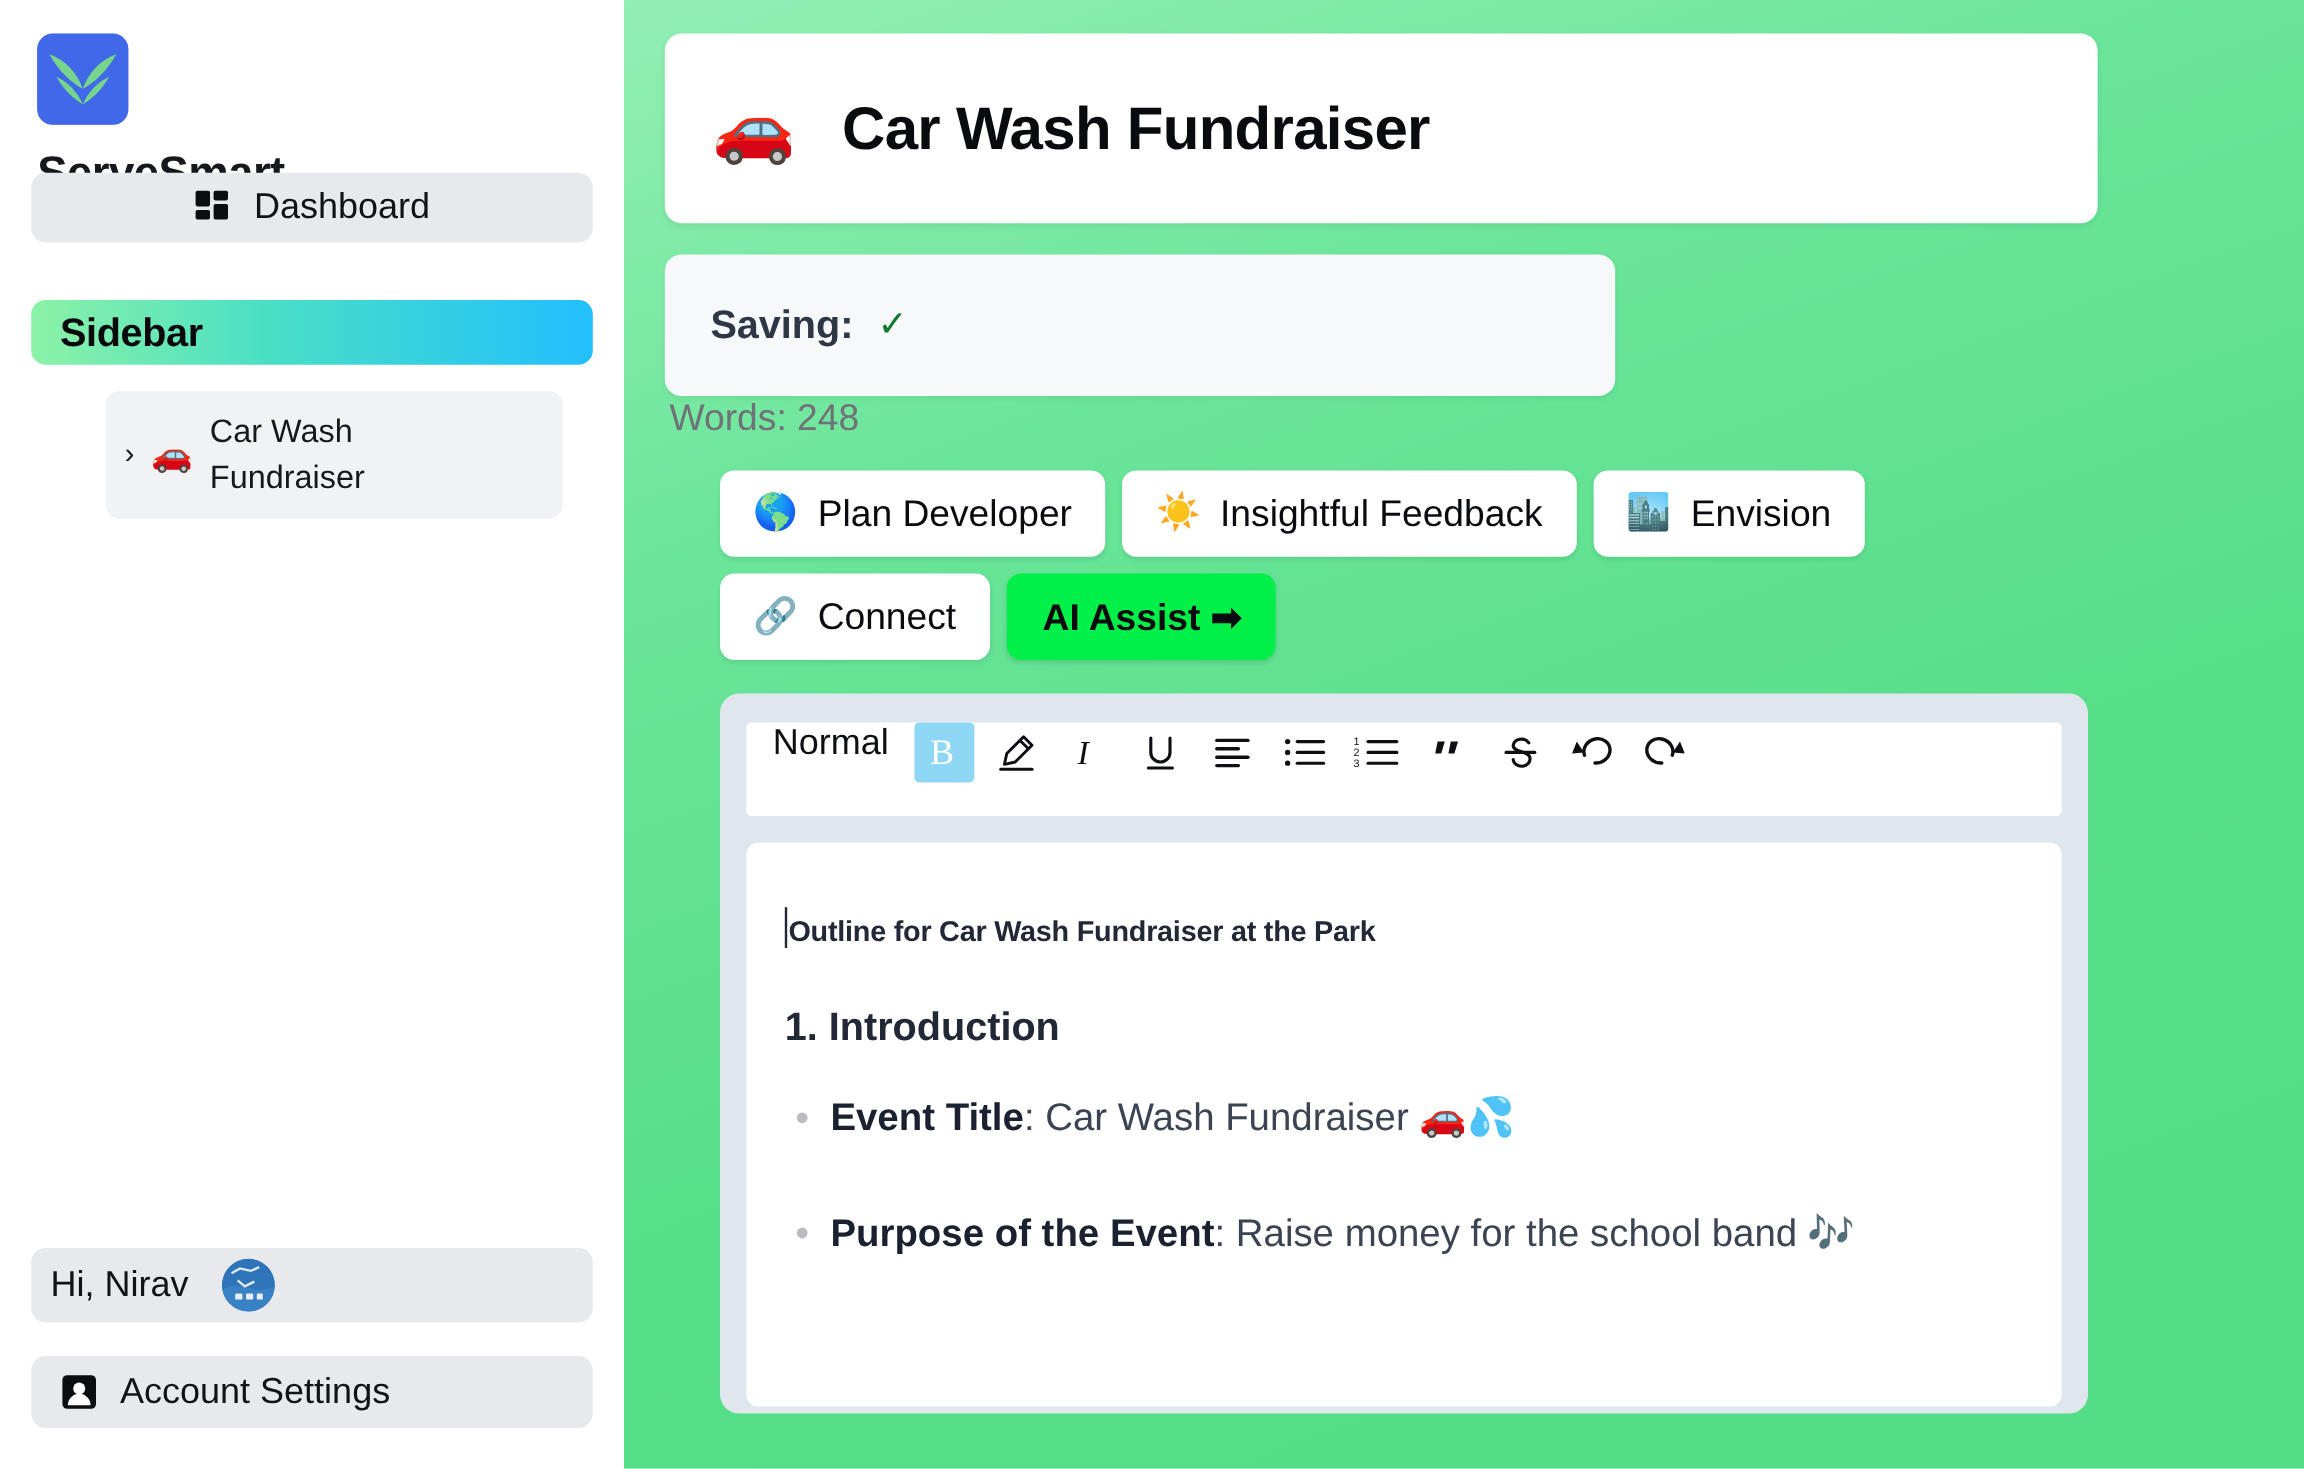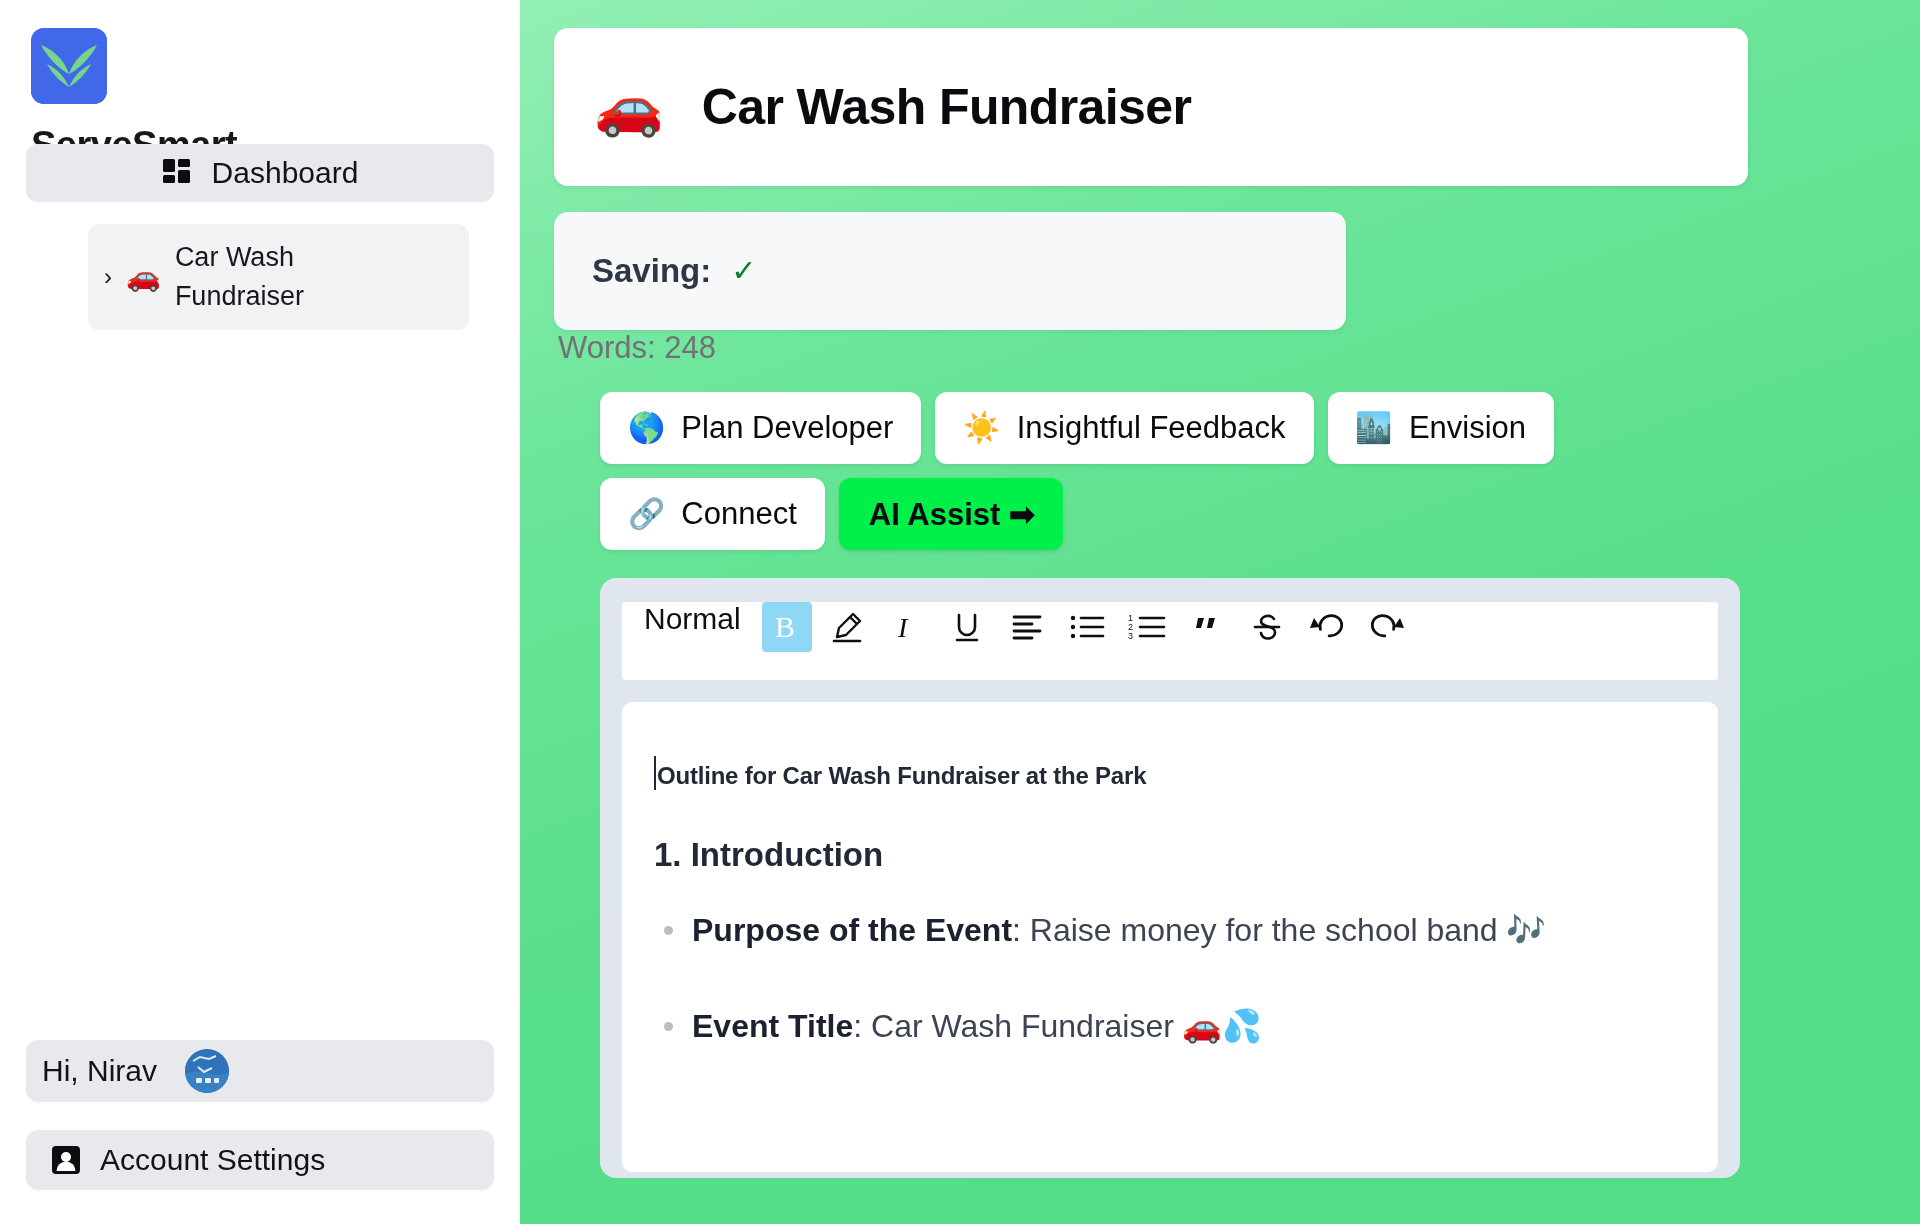--- a/index.html
+++ b/index.html
@@ -370,20 +370,23 @@
         <svg viewBox="0 0 32 32" width="32" height="32" xmlns="http://www.w3.org/2000/svg">
           <rect x="1" y="2" width="12" height="13" rx="1.5" fill="#0b0d11"></rect>
           <rect x="16" y="2" width="12" height="8" rx="1.5" fill="#0b0d11"></rect>
           <rect x="1" y="18" width="12" height="8" rx="1.5" fill="#0b0d11"></rect>
           <rect x="16" y="13" width="12" height="13" rx="1.5" fill="#0b0d11"></rect>
         </svg>
       </span>
       <span class="nav-item-label">Dashboard</span>
     </div>
 
+    <div class="section-header">
+      <span class="section-header-title">Sidebar</span>
+    </div>
 
     <div class="tree">
       <div class="tree-item">
         <span class="tree-chevron">›</span>
         <span class="tree-emoji">🚗</span>
         <span class="tree-label">Car Wash Fundraiser</span>
       </div>
     </div>
 
     <div class="sidebar-spacer"></div>
@@ -559,21 +562,21 @@
               <path d="M4 7 l6 9 l-10 1 Z" fill="#0d0f13"></path>
             </g>
           </svg>
         </span>
       </div>
 
       <div class="doc">
         <div class="doc-title"><span class="caret"></span><span>Outline for Car Wash Fundraiser at the Park</span></div>
         <div class="doc-h2">1. Introduction</div>
         <ul class="doc-list">
+          <li><b>Event Title</b><span>: </span><span>Car Wash Fundraiser 🚗💦</span></li>
           <li><b>Purpose of the Event</b><span>: </span><span>Raise money for the school band 🎶</span></li>
-          <li><b>Event Title</b><span>: </span><span>Car Wash Fundraiser 🚗💦</span></li>
         </ul>
       </div>
 
     </div>
 
   </section>
 </div>
 
 </body></html>

